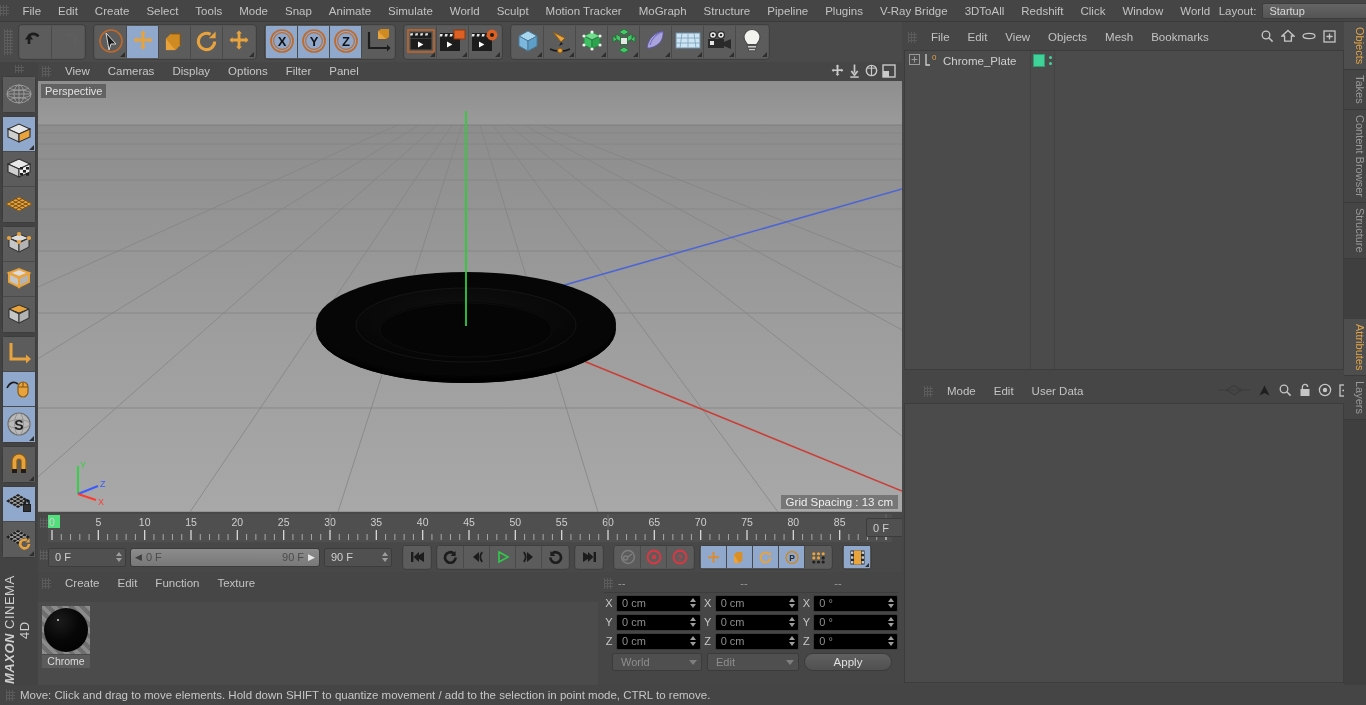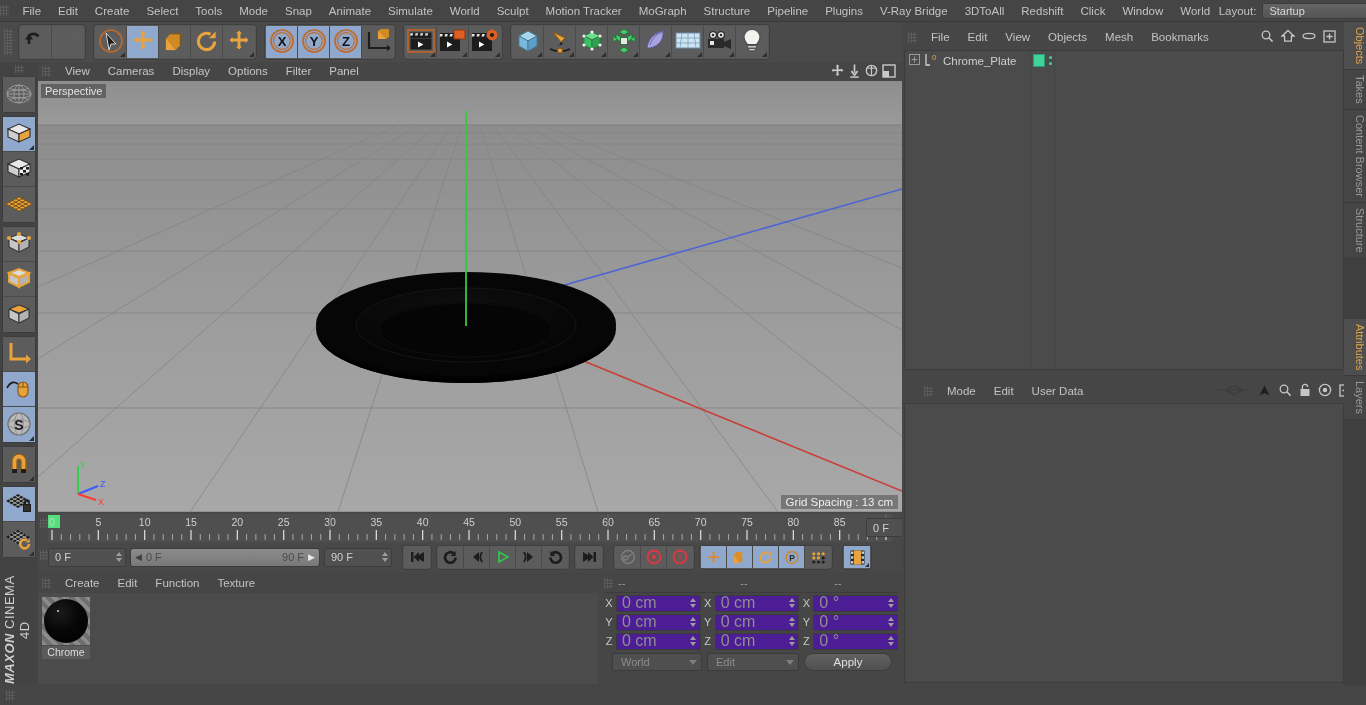--- a/index.html
+++ b/index.html
@@ -96,39 +96,39 @@
          background:#5c5c5c; border-right:1px solid #4a4a4a; position:relative; }
   .pbtn:last-child{ border-right:none; }
   .pbtn.on{ background:#8fa8cc; }
   .pbtn .corner{ position:absolute; right:1px; bottom:1px; width:0;height:0;
     border-left:4px solid transparent; border-bottom:4px solid #2e2e2e; }
 
   
   #matpanel{ position:absolute; left:38px; top:574px; width:560px; height:110px; background:#464646; }
   #matmenu{ height:19px; display:flex; align-items:center; padding-left:4px; background:#464646; }
   #matmenu .mi{ padding:0 9px; line-height:19px; font-size:11.5px; }
-  .matarea{ position:absolute; left:0; top:19px; width:560px; height:91px; background:#4b4b4b; padding:4px; }
+  .matarea{ position:absolute; left:0; top:28px; width:560px; height:91px; background:#4b4b4b; padding:4px; }
   .matitem{ width:48px; }
   .matswatch{ width:48px; height:48px;
      background-image:repeating-linear-gradient(45deg,#8b8b8b 0 4px,#6f6f6f 4px 8px);
      display:flex; align-items:center; justify-content:center; }
   .matball{ width:44px;height:44px;border-radius:50%;
      background:radial-gradient(circle at 36% 30%, #1b1b1b 0%, #070707 45%, #000 100%); position:relative;}
   .matball:after{ content:""; position:absolute; left:30%; top:26%; width:2px;height:2px;
      border-radius:50%; background:#cfcfcf; }
   .matname{ text-align:center; font-size:10.5px; color:#dcdcdc; background:#5b5b5b; margin-top:1px;
             line-height:13px; }
 
   
   #coord{ position:absolute; left:600px; top:574px; width:302px; height:110px; background:#464646; }
   #coordhdr{ height:18px; display:flex; align-items:center; padding-left:4px; font-size:11px; color:#9b9b9b; }
   .crow{ display:flex; align-items:center; height:18px; margin:1px 4px; gap:2px; }
   .clbl{ width:10px; font-size:11px; color:#c8c8c8; text-align:center; }
-  .cfield{ flex:1; height:17px; background:#4c1d95; border:1px solid #3b3b3b; border-radius:2px;
-           display:flex; align-items:center; padding:0 2px 0 5px; color:#8e8e8e; font-size:16px; }
+  .cfield{ flex:1; height:17px; background:#000000; border:1px solid #3b3b3b; border-radius:2px;
+           display:flex; align-items:center; padding:0 2px 0 5px; color:#8e8e8e; font-size:11px; }
   .drop{ height:18px; background:#4f4f4f; border:1px solid #3b3b3b; border-radius:2px;
          display:flex; align-items:center; padding:0 4px 0 8px; color:#8e8e8e; font-size:11px; position:relative; }
   .drop .car{ margin-left:auto; border-left:4px solid transparent; border-right:4px solid transparent;
               border-top:5px solid #7e7e7e; }
   .applybtn{ height:18px; border-radius:9px; background:linear-gradient(#606060,#505050);
              border:1px solid #3b3b3b; display:flex; align-items:center; justify-content:center;
              color:#e0e0e0; font-size:11.5px; }
 
   
   #rdock{ position:absolute; left:902px; top:22px; width:464px; height:663px; background:#464646; }
@@ -1219,14 +1219,15 @@
       </div>
     <div style="height:60px;"></div>
     <div id="vtabs-bottom">
         <div class="vtab act">Attributes</div>
         <div class="vtab">Layers</div>
       </div>
   </div>
 
   <div id="status">
     <div class="grip"></div>
+    <span class="txt">Move: Click and drag to move elements. Hold down SHIFT to quantize movement / add to the selection in point mode, CTRL to remove.</span>
   </div>
 </div>
 
 </body></html>

